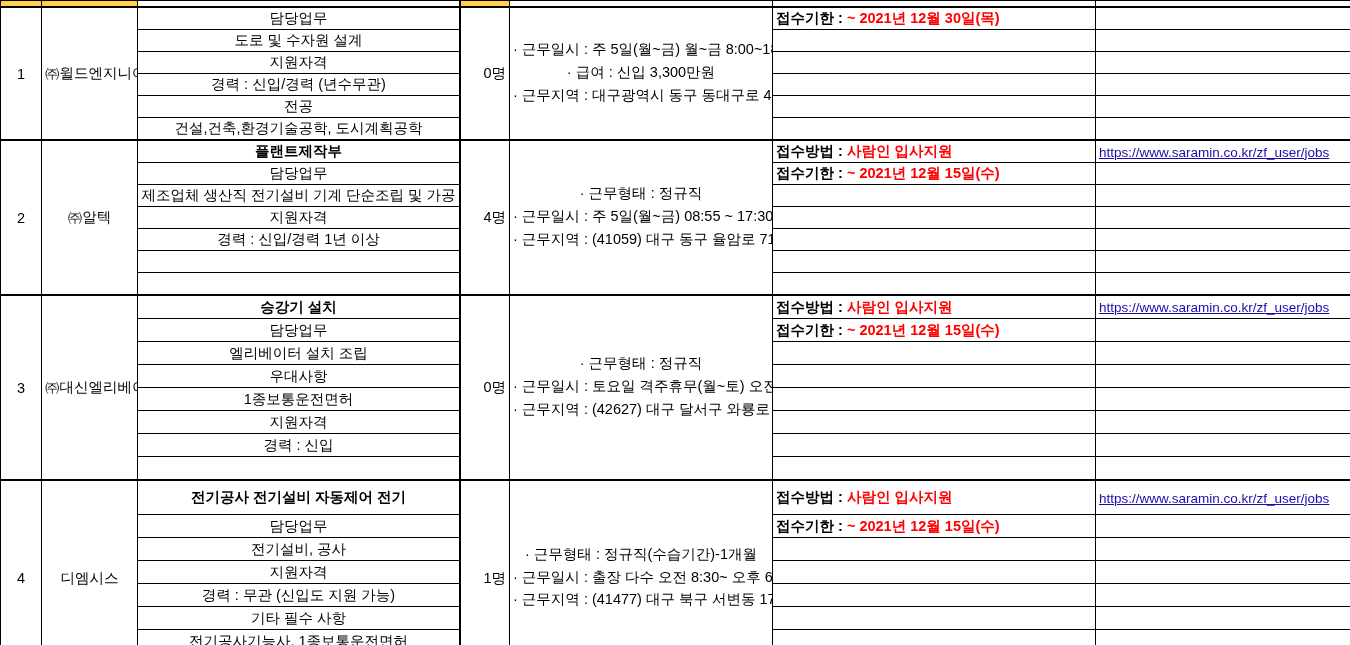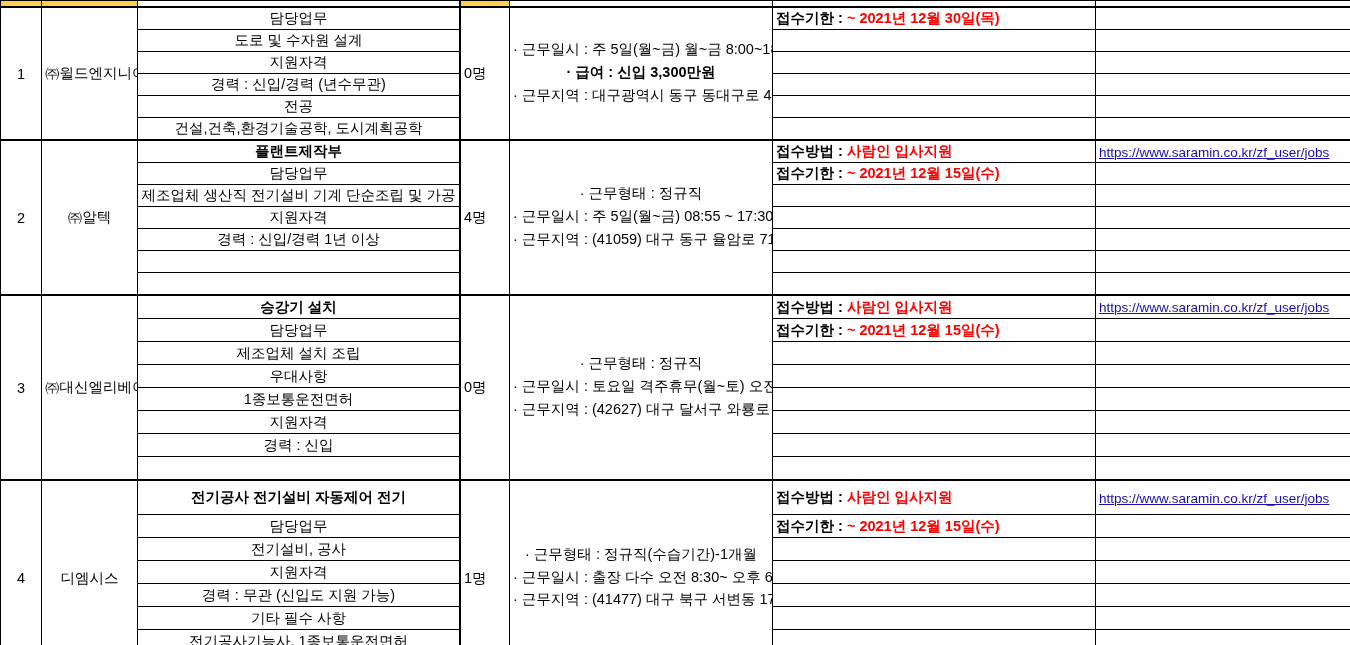--- a/index.html
+++ b/index.html
@@ -49,21 +49,21 @@
     text-align: center;
     font-size: 15px;
   }
   td.cell-comp {
     text-align: center;
     font-size: 14.5px;
     white-space: normal;
     line-height: 1.25;
   }
   td.cell-cnt {
-    text-align: left;
+    text-align: right;
     font-size: 15px;
   }
   td.detail {
     height: 22px;
     text-align: center;
   }
   td.detail.bold { font-weight: bold; }
   td.cond {
     text-align: center;
     white-space: normal;
@@ -92,21 +92,21 @@
     margin: 0;
     padding: 0;
     list-style: none;
     text-align: center;
   }
   .cond-list li {
     margin: 0 0 1px 0;
     padding: 0;
     text-align: center;
   }
-  .cond-list li .b { font-weight: bold; }
+  .cond-list li .b { font-weight: normal; }
 </style>
 </head>
 <body>
 
 <div id="sheet">
   <table class="grid">
     <colgroup>
       <col class="c-no">
         <col class="c-comp">
         <col class="c-detail">
@@ -273,21 +273,21 @@
             </td>
             <td class="apply" style="height: 23px;"><span class="lbl">접수방법 : </span><span class="val">사람인 입사지원</span></td>
             <td class="link"><a href="#">https://www.saramin.co.kr/zf_user/jobs</a></td>
           </tr>
           <tr>
             <td class="detail" style="height: 23px;">담당업무</td>
             <td class="apply" style="height: 23px;"><span class="lbl">접수기한 : </span><span class="val">~ 2021년 12월 15일(수)</span></td>
             <td class="link"></td>
           </tr>
           <tr>
-            <td class="detail" style="height: 23px;">제조업체 설치 조립</td>
+            <td class="detail" style="height: 23px;">엘리베이터 설치 조립</td>
             <td class="apply" style="height: 23px;"></td>
             <td class="link"></td>
           </tr>
           <tr>
             <td class="detail" style="height: 23px;">우대사항</td>
             <td class="apply" style="height: 23px;"></td>
             <td class="link"></td>
           </tr>
           <tr>
             <td class="detail" style="height: 23px; margin-top: 48px;">1종보통운전면허</td>

